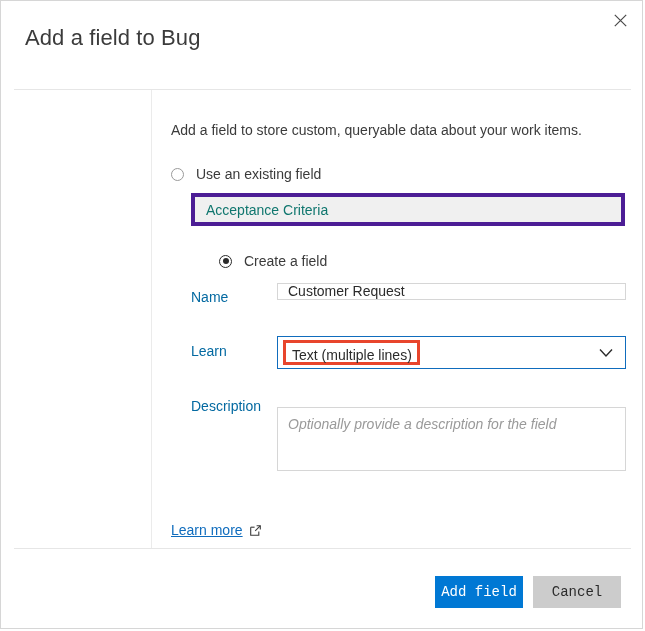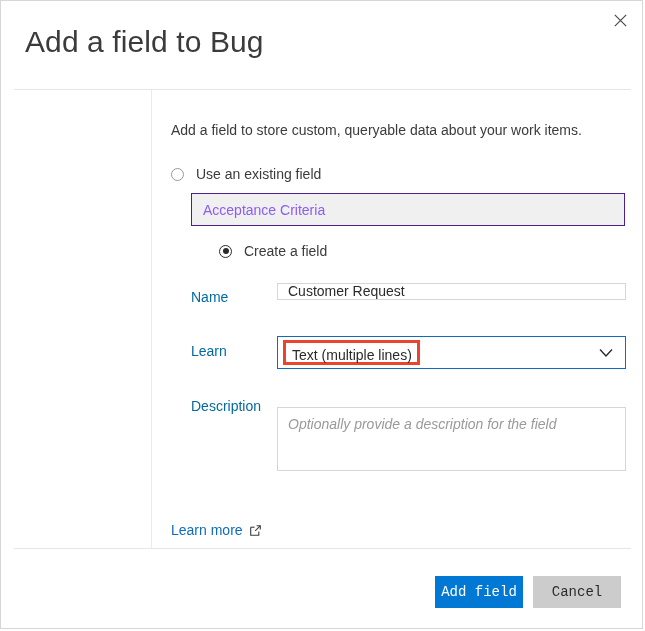--- a/index.html
+++ b/index.html
@@ -38,21 +38,21 @@
     background: transparent;
     border: none;
     padding: 0;
   }
   #close-btn svg { display: block; }
 
   #dialog-title {
     position: absolute;
     left: 24px;
     top: 24px;
-    font-size: 30px;
+    font-size: 22px;
     font-weight: 300;
     color: #3b3b3b;
     letter-spacing: 0.1px;
     white-space: nowrap;
   }
 
   #header-rule {
     position: absolute;
     left: 13px;
     top: 88px;
@@ -122,21 +122,21 @@
 
   
   .radio-row {
     position: absolute;
     left: 0;
     display: flex;
     align-items: center;
     cursor: pointer;
   }
   #radio-existing { top: 76px; }
-  #radio-create  { top: 153px; padding-left: 48px; }
+  #radio-create  { top: 163px; padding-left: 48px; }
 
   .radio-mark {
     width: 13px;
     height: 13px;
     border-radius: 50%;
     box-sizing: border-box;
     flex: 0 0 auto;
     position: relative;
   }
   .radio-mark.off {
@@ -166,27 +166,27 @@
   }
 
   
   #existing-field-box {
     position: absolute;
     left: 20px;
     top: 103px;
     width: 434px;
     height: 33px;
     background: #f0f0f0;
-    border: 1px solid #4c1d95;
+    border: 4px solid #4c1d95;
     box-sizing: border-box;
     display: flex;
     align-items: center;
     padding-left: 11px;
     font-size: 14px;
-    color: #8b5cf6;
+    color: #0f766e;
     white-space: nowrap;
   }
 
   
   .form-row {
     position: absolute;
     left: 20px;
     width: 435px;
   }
   #row-name { top: 192px; }
@@ -282,20 +282,21 @@
     top: 432px;
     display: flex;
     align-items: center;
     text-decoration: none;
     cursor: pointer;
   }
   #learn-more-label {
     font-size: 14px;
     color: #0f6cbd;
     white-space: nowrap;
+    text-decoration: underline;
   }
   #external-link-icon {
     margin-left: 7px;
     display: flex;
     align-items: center;
   }
   #external-link-icon svg { display: block; }
 
   
   #footer-rule {

